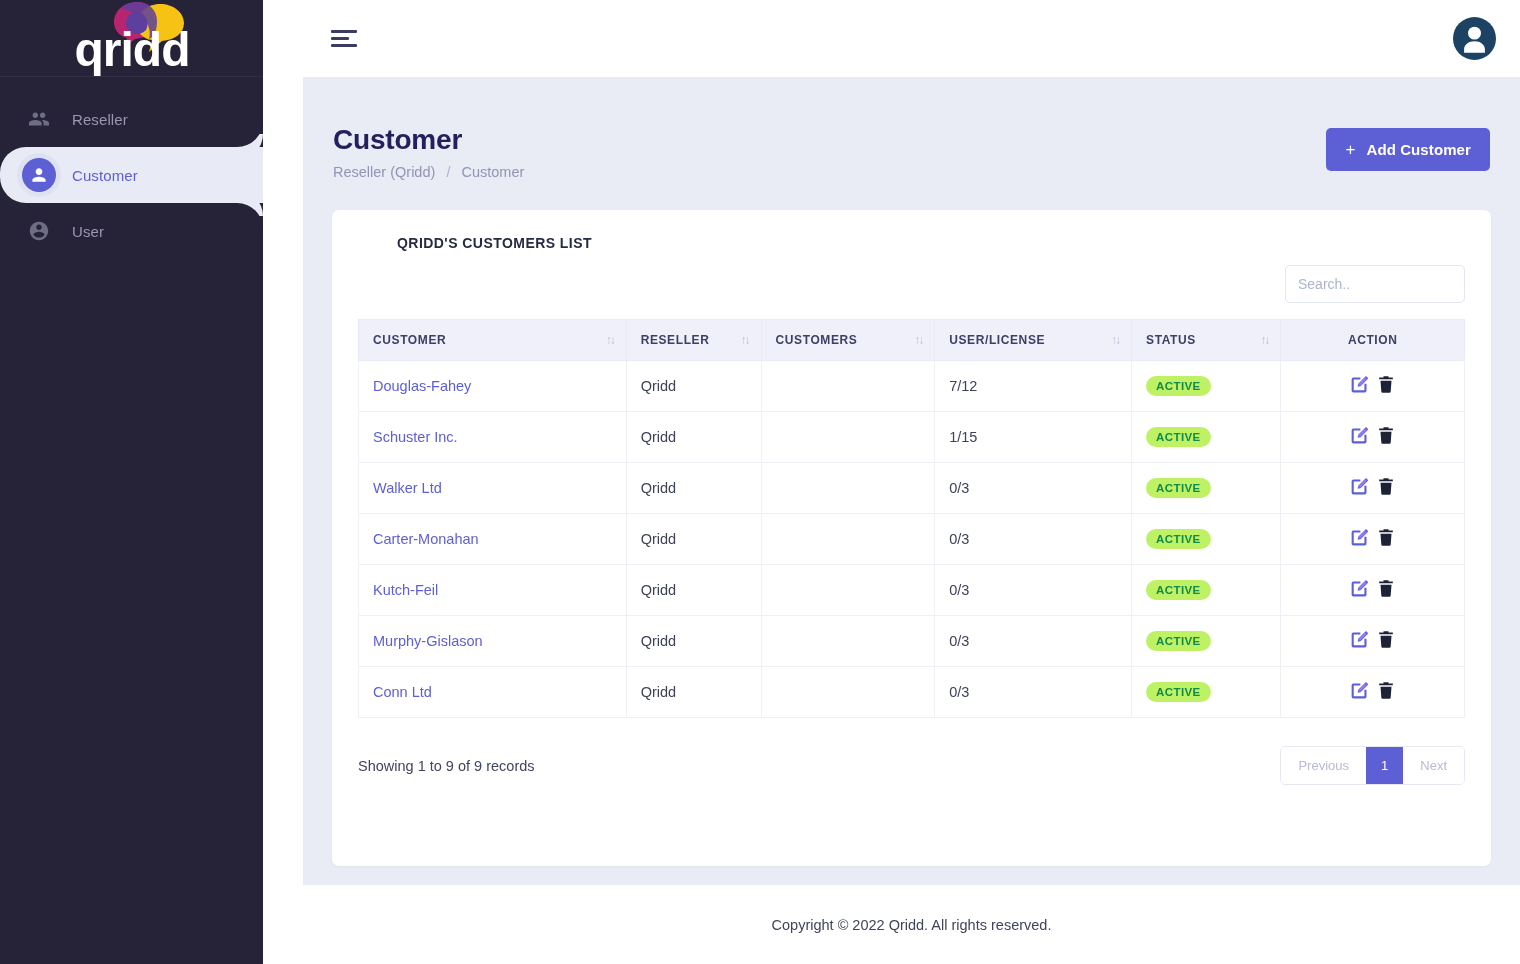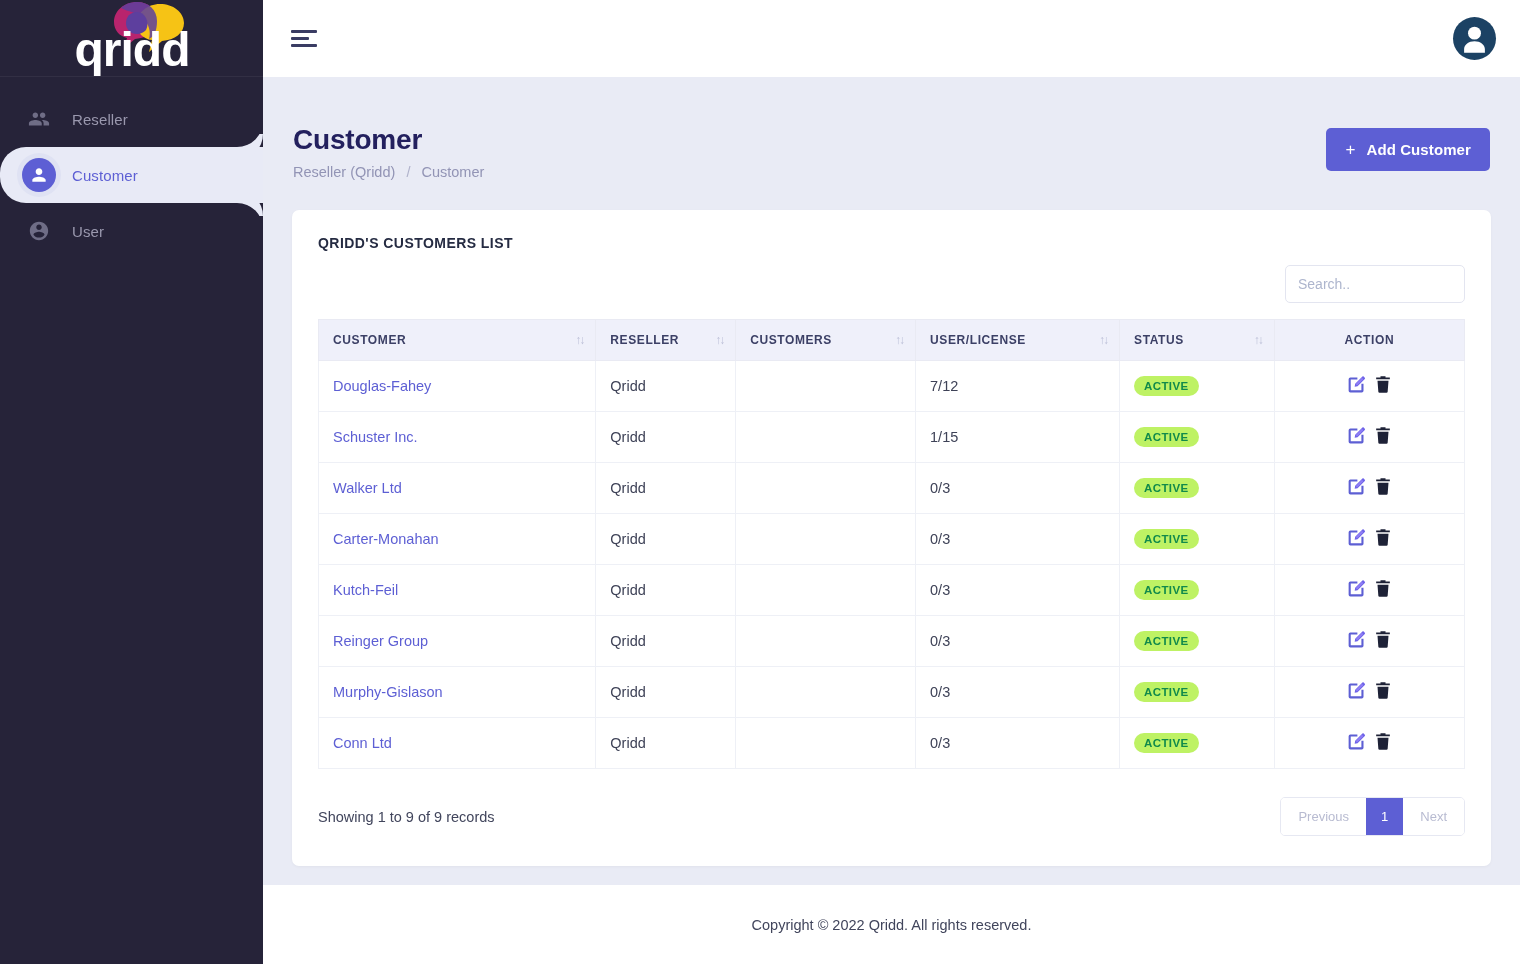--- a/index.html
+++ b/index.html
@@ -2,21 +2,21 @@
 <html><head>
 <meta charset="utf-8">
 <style>
   * { margin:0; padding:0; box-sizing:border-box; }
   html,body { width:1520px; height:964px; }
   body {
     font-family: "Liberation Sans", sans-serif;
     background:#ffffff;
     overflow:hidden;
   }
-  .app { display:flex; width:1520px; height:964px; position:relative; }
+  .app { display:flex; width:1520px; height:964px; position:relative;gap:40px; }
 
   
   .sidebar {
     width:263px; min-width:263px; height:964px;
     background:#262339;
     position:relative;
     z-index:5;
   }
   .logo-wrap {
     height:77px;
@@ -121,20 +121,21 @@
     border-radius:7px;
     margin-top:30px;
     padding:25px 26px 30px 26px;
     box-shadow:0 1px 3px rgba(0,0,0,.04);
     height:656px;
   }
   .card-title {
     font-size:14px; font-weight:bold; color:#252b42;
     letter-spacing:.45px;
     text-transform:uppercase;
+    margin-left:39px;
   }
   .search-row { display:flex; justify-content:flex-end; margin-top:14px; }
   .search-input {
     width:180px; height:38px;
     border:1px solid #e3e5f0; border-radius:5px;
     padding:0 12px; font-size:14px; color:#495057;
     font-family:"Liberation Sans", sans-serif;
     outline:none;
   }
   .search-input::placeholder { color:#adb5cd; }
@@ -393,35 +394,20 @@
                 <td class="actions"><span class="icon-btn"><svg width="21" height="21" viewBox="0 0 24 24">
                       <path d="M3 6a2 2 0 012-2h8v2.4H5.4v12.2h12.2V11H20v8a2 2 0 01-2 2H5a2 2 0 01-2-2V6z" fill="#5d5fd4"></path>
                       <path d="M19.9 2.6l1.6 1.6c.4.4.4 1 0 1.4l-8.3 8.3-3.3.6.6-3.3 8.3-8.3c.3-.4 1-.4 1.1-.3z" fill="#6e63e8"></path>
                       <path d="M18.2 4.3l1.6 1.6-7.1 7.1-1.6-1.6 7.1-7.1z" fill="#8f7ef5"></path>
                     </svg></span><span class="icon-btn"><svg width="20" height="21" viewBox="0 0 24 24">
                       <path d="M9 2h6v1.6h5.2v2.2H3.8V3.6H9V2z" fill="#1e2237"></path>
                       <path d="M5.4 7.6h13.2l-1 13.2a1.4 1.4 0 01-1.4 1.2H7.8a1.4 1.4 0 01-1.4-1.2L5.4 7.6z" fill="#1e2237"></path>
                     </svg></span></td>
               </tr>
               <tr>
-                <td class="cust"><a>Reinger Group</a></td>
-                <td>Qridd</td>
-                <td></td>
-                <td>0/3</td>
-                <td><span class="badge">ACTIVE</span></td>
-                <td class="actions"><span class="icon-btn"><svg width="21" height="21" viewBox="0 0 24 24">
-                      <path d="M3 6a2 2 0 012-2h8v2.4H5.4v12.2h12.2V11H20v8a2 2 0 01-2 2H5a2 2 0 01-2-2V6z" fill="#5d5fd4"></path>
-                      <path d="M19.9 2.6l1.6 1.6c.4.4.4 1 0 1.4l-8.3 8.3-3.3.6.6-3.3 8.3-8.3c.3-.4 1-.4 1.1-.3z" fill="#6e63e8"></path>
-                      <path d="M18.2 4.3l1.6 1.6-7.1 7.1-1.6-1.6 7.1-7.1z" fill="#8f7ef5"></path>
-                    </svg></span><span class="icon-btn"><svg width="20" height="21" viewBox="0 0 24 24">
-                      <path d="M9 2h6v1.6h5.2v2.2H3.8V3.6H9V2z" fill="#1e2237"></path>
-                      <path d="M5.4 7.6h13.2l-1 13.2a1.4 1.4 0 01-1.4 1.2H7.8a1.4 1.4 0 01-1.4-1.2L5.4 7.6z" fill="#1e2237"></path>
-                    </svg></span></td>
-              </tr>
-              <tr>
                 <td class="cust"><a>Murphy-Gislason</a></td>
                 <td>Qridd</td>
                 <td></td>
                 <td>0/3</td>
                 <td><span class="badge">ACTIVE</span></td>
                 <td class="actions"><span class="icon-btn"><svg width="21" height="21" viewBox="0 0 24 24">
                       <path d="M3 6a2 2 0 012-2h8v2.4H5.4v12.2h12.2V11H20v8a2 2 0 01-2 2H5a2 2 0 01-2-2V6z" fill="#5d5fd4"></path>
                       <path d="M19.9 2.6l1.6 1.6c.4.4.4 1 0 1.4l-8.3 8.3-3.3.6.6-3.3 8.3-8.3c.3-.4 1-.4 1.1-.3z" fill="#6e63e8"></path>
                       <path d="M18.2 4.3l1.6 1.6-7.1 7.1-1.6-1.6 7.1-7.1z" fill="#8f7ef5"></path>
                     </svg></span><span class="icon-btn"><svg width="20" height="21" viewBox="0 0 24 24">

